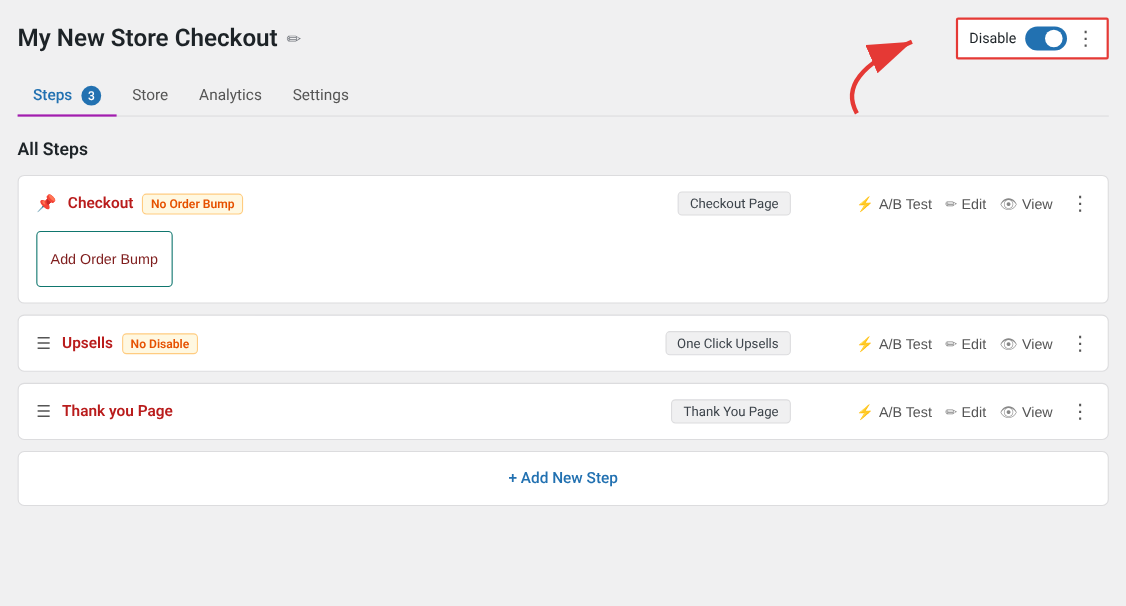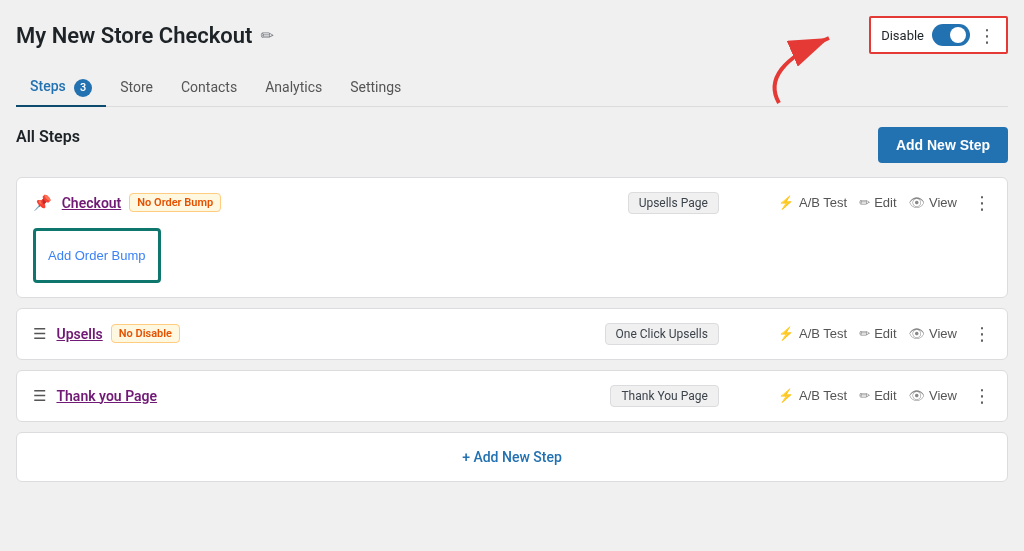--- a/index.html
+++ b/index.html
@@ -16,43 +16,43 @@
     .disable-toggle-wrapper { display: flex; align-items: center; gap: 8px; border: 2.5px solid #e53935; border-radius: 2px; padding: 6px 10px; background: #fff; }
     .disable-label { font-size: 13px; color: #1d2327; }
     .toggle { position: relative; display: inline-block; width: 38px; height: 22px; }
     .toggle input { opacity: 0; width: 0; height: 0; }
     .toggle-slider { position: absolute; cursor: pointer; top: 0; left: 0; right: 0; bottom: 0; background: #2271b1; border-radius: 22px; transition: .3s; }
     .toggle-slider:before { position: absolute; content: ""; height: 16px; width: 16px; left: 18px; bottom: 3px; background: white; border-radius: 50%; transition: .3s; }
     .more-icon-header { color: #555; font-size: 18px; cursor: pointer; }
 
     .nav-tabs { display: flex; align-items: center; gap: 0; border-bottom: 1px solid #dcdcde; margin-bottom: 20px; }
     .nav-tab { padding: 8px 14px; font-size: 14px; color: #555; cursor: pointer; border-bottom: 2px solid transparent; margin-bottom: -1px; }
-    .nav-tab.active { color: #2271b1; border-bottom: 2px solid #0c4a6e; font-weight: 500; text-align: right; }
+    .nav-tab.active { color: #2271b1; border-bottom: 2px solid #a21caf; font-weight: 500; text-align: right; }
     .nav-tab .badge { display: inline-flex; align-items: center; justify-content: center; background: #2271b1; color: #fff; border-radius: 50%; width: 18px; height: 18px; font-size: 11px; margin-left: 5px; }
 
     .steps-header { display: flex; align-items: flex-start; justify-content: space-between; margin-bottom: 14px; }
     .steps-title { font-size: 16px; font-weight: 600; color: #1d2327; }
     .add-new-step-btn { background: #2271b1; color: #fff; border: none; border-radius: 4px; padding: 10px 18px; font-size: 14px; font-weight: 600; cursor: pointer; }
 
     .steps-list { display: flex; flex-direction: column; gap: 10px; }
 
     .step-card { background: #fff; border: 1px solid #dcdcde; border-radius: 6px; padding: 0; overflow: visible; }
 
     .step-row { display: flex; align-items: center; padding: 14px 16px; }
     .step-icon { margin-right: 10px; color: #555; font-size: 15px; }
-    .step-name { color: #701a75; font-weight: 600; font-size: 14px; cursor: pointer; text-decoration: underline; }
+    .step-name { color: #b91c1c; font-weight: 600; font-size: 14px; cursor: pointer; }
     .step-badge { background: #fff8e1; color: #e65100; border: 1px solid #ffcc80; border-radius: 4px; font-size: 11px; font-weight: 600; padding: 2px 7px; margin-left: 8px; }
     .step-type-badge { margin-left: auto; margin-right: 60px; background: #f0f0f1; border: 1px solid #dcdcde; border-radius: 4px; padding: 3px 10px; font-size: 12px; color: #3c434a; }
     .step-actions { display: flex; align-items: center; gap: 12px; margin-left: 0; }
     .step-action-btn { display: flex; align-items: center; gap: 4px; color: #555; font-size: 13px; cursor: pointer; background: none; border: none; }
     .step-action-btn .icon { font-size: 13px; color: #888; }
     .more-icon { color: #555; cursor: pointer; font-size: 18px; margin-left: 4px; }
 
     .step-card-inner { padding: 0 16px 14px 16px; }
-    .add-order-bump-btn { border: 3px solid #0f766e; color: #3b82f6; background: #fff; border-radius: 4px; padding: 17px 12px; font-size: 13px; cursor: pointer; }
+    .add-order-bump-btn { border: 1px solid #0f766e; color: #7f1d1d; background: #fff; border-radius: 4px; padding: 17px 12px; font-size: 13px; cursor: pointer; }
 
     .add-step-bottom { background: #fff; border: 1px solid #dcdcde; border-radius: 6px; display: flex; justify-content: center; padding: 16px; margin-top: 10px; cursor: pointer; color: #2271b1; font-size: 14px; font-weight: 500; }
 
     .relative { position: relative; }
 
     
     .red-arrow-svg { position: absolute; right: 155px; top: 28px; pointer-events: none; z-index: 10; }
   </style>
 </head>
 <body>
@@ -83,38 +83,36 @@
         <span class="more-icon-header">⋮</span>
       </div>
     </div>
   </div>
 
   <div class="nav-tabs">
     <div class="nav-tab active">
       Steps <span class="badge">3</span>
     </div>
     <div class="nav-tab">Store</div>
-    <div class="nav-tab">Contacts</div>
     <div class="nav-tab">Analytics</div>
     <div class="nav-tab">Settings</div>
   </div>
 
   <div class="steps-header">
     <span class="steps-title">All Steps</span>
-    <button class="add-new-step-btn">Add New Step</button>
   </div>
 
   <div class="steps-list">
 
     <div class="step-card">
       <div class="step-row">
         <span class="step-icon">📌</span>
         <span class="step-name">Checkout</span>
         <span class="step-badge">No Order Bump</span>
-        <span class="step-type-badge">Upsells Page</span>
+        <span class="step-type-badge">Checkout Page</span>
         <div class="step-actions">
           <button class="step-action-btn">
             <span class="icon">⚡</span>
             <span>A/B Test</span>
           </button>
           <button class="step-action-btn">
             <span class="icon">✏</span>
             <span>Edit</span>
           </button>
           <button class="step-action-btn">

